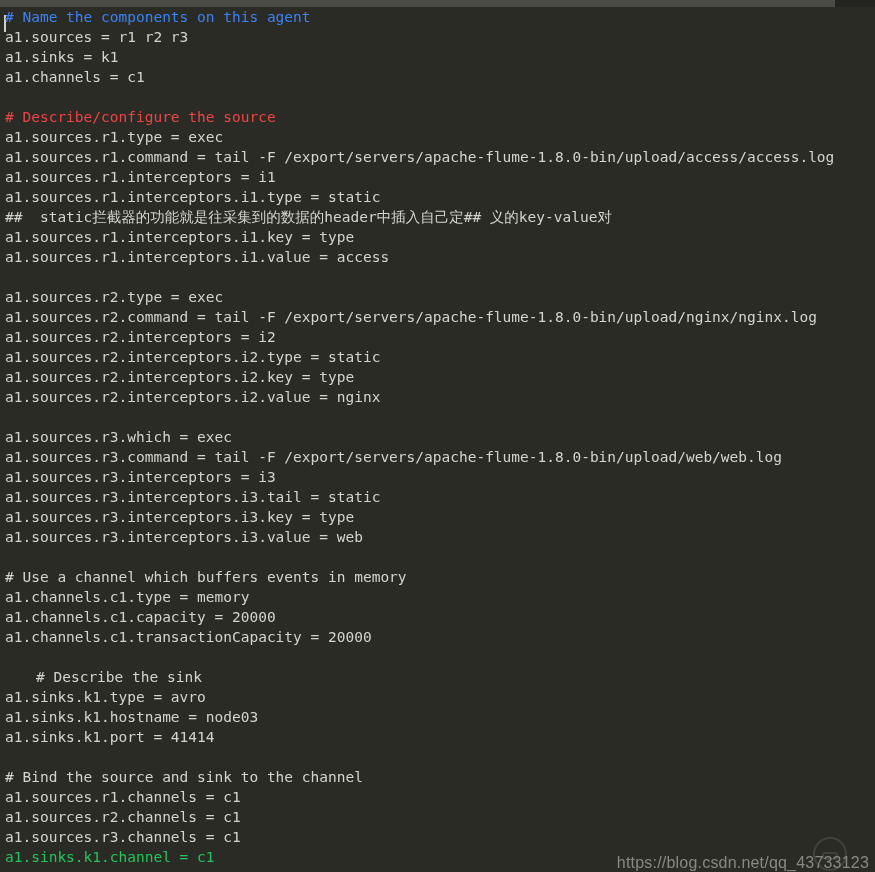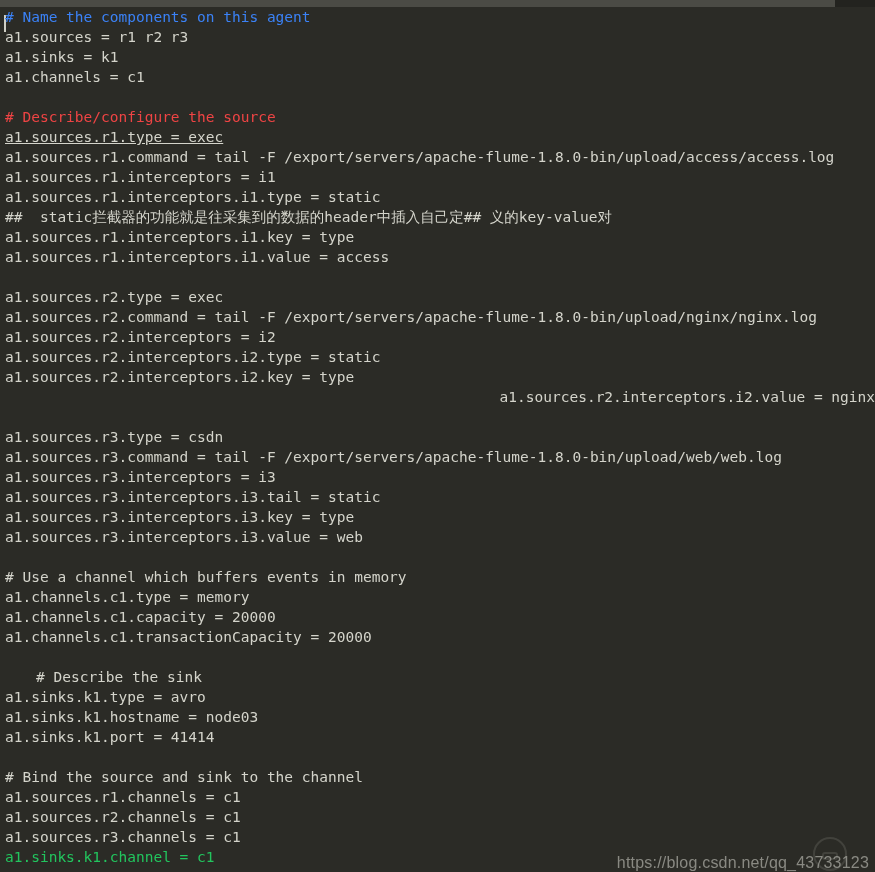--- a/index.html
+++ b/index.html
@@ -114,36 +114,36 @@
 
   <div id="code">
     <div id="caret"></div>
 
   <div class="line" style="color: #3b82f6;"># Name the components on this agent</div>
       <div class="line" style="color: rgb(212, 212, 203);">a1.sources = r1 r2 r3</div>
       <div class="line" style="color: rgb(212, 212, 203);">a1.sinks = k1</div>
       <div class="line" style="color: rgb(212, 212, 203);">a1.channels = c1</div>
       <div class="line blank"></div>
       <div class="line" style="color: #ef4444;"># Describe/configure the source</div>
-      <div class="line" style="color: rgb(212, 212, 203); text-decoration: underline;">a1.sources.r1.type = exec</div>
+      <div class="line" style="color: rgb(212, 212, 203);">a1.sources.r1.type = exec</div>
       <div class="line" style="color: rgb(212, 212, 203);">a1.sources.r1.command = tail -F /export/servers/apache-flume-1.8.0-bin/upload/access/access.log</div>
       <div class="line" style="color: rgb(212, 212, 203);">a1.sources.r1.interceptors = i1</div>
       <div class="line" style="color: rgb(212, 212, 203);">a1.sources.r1.interceptors.i1.type = static</div>
       <div class="line" style="color: rgb(212, 212, 203);">##  static拦截器的功能就是往采集到的数据的header中插入自己定## 义的key-value对</div>
       <div class="line" style="color: rgb(212, 212, 203);">a1.sources.r1.interceptors.i1.key = type</div>
       <div class="line" style="color: rgb(212, 212, 203);">a1.sources.r1.interceptors.i1.value = access</div>
       <div class="line blank"></div>
       <div class="line" style="color: rgb(212, 212, 203);">a1.sources.r2.type = exec</div>
       <div class="line" style="color: rgb(212, 212, 203);">a1.sources.r2.command = tail -F /export/servers/apache-flume-1.8.0-bin/upload/nginx/nginx.log</div>
       <div class="line" style="color: rgb(212, 212, 203);">a1.sources.r2.interceptors = i2</div>
       <div class="line" style="color: rgb(212, 212, 203);">a1.sources.r2.interceptors.i2.type = static</div>
       <div class="line" style="color: rgb(212, 212, 203);">a1.sources.r2.interceptors.i2.key = type</div>
-      <div class="line" style="color: rgb(212, 212, 203); text-align: right;">a1.sources.r2.interceptors.i2.value = nginx</div>
+      <div class="line" style="color: rgb(212, 212, 203);">a1.sources.r2.interceptors.i2.value = nginx</div>
       <div class="line blank"></div>
-      <div class="line" style="color: rgb(212, 212, 203);">a1.sources.r3.type = csdn</div>
+      <div class="line" style="color: rgb(212, 212, 203);">a1.sources.r3.which = exec</div>
       <div class="line" style="color: rgb(212, 212, 203);">a1.sources.r3.command = tail -F /export/servers/apache-flume-1.8.0-bin/upload/web/web.log</div>
       <div class="line" style="color: rgb(212, 212, 203);">a1.sources.r3.interceptors = i3</div>
       <div class="line" style="color: rgb(212, 212, 203);">a1.sources.r3.interceptors.i3.tail = static</div>
       <div class="line" style="color: rgb(212, 212, 203);">a1.sources.r3.interceptors.i3.key = type</div>
       <div class="line" style="color: rgb(212, 212, 203);">a1.sources.r3.interceptors.i3.value = web</div>
       <div class="line blank"></div>
       <div class="line" style="color: rgb(212, 212, 203);"># Use a channel which buffers events in memory</div>
       <div class="line" style="color: rgb(212, 212, 203);">a1.channels.c1.type = memory</div>
       <div class="line" style="color: rgb(212, 212, 203);">a1.channels.c1.capacity = 20000</div>
       <div class="line" style="color: rgb(212, 212, 203);">a1.channels.c1.transactionCapacity = 20000</div>

